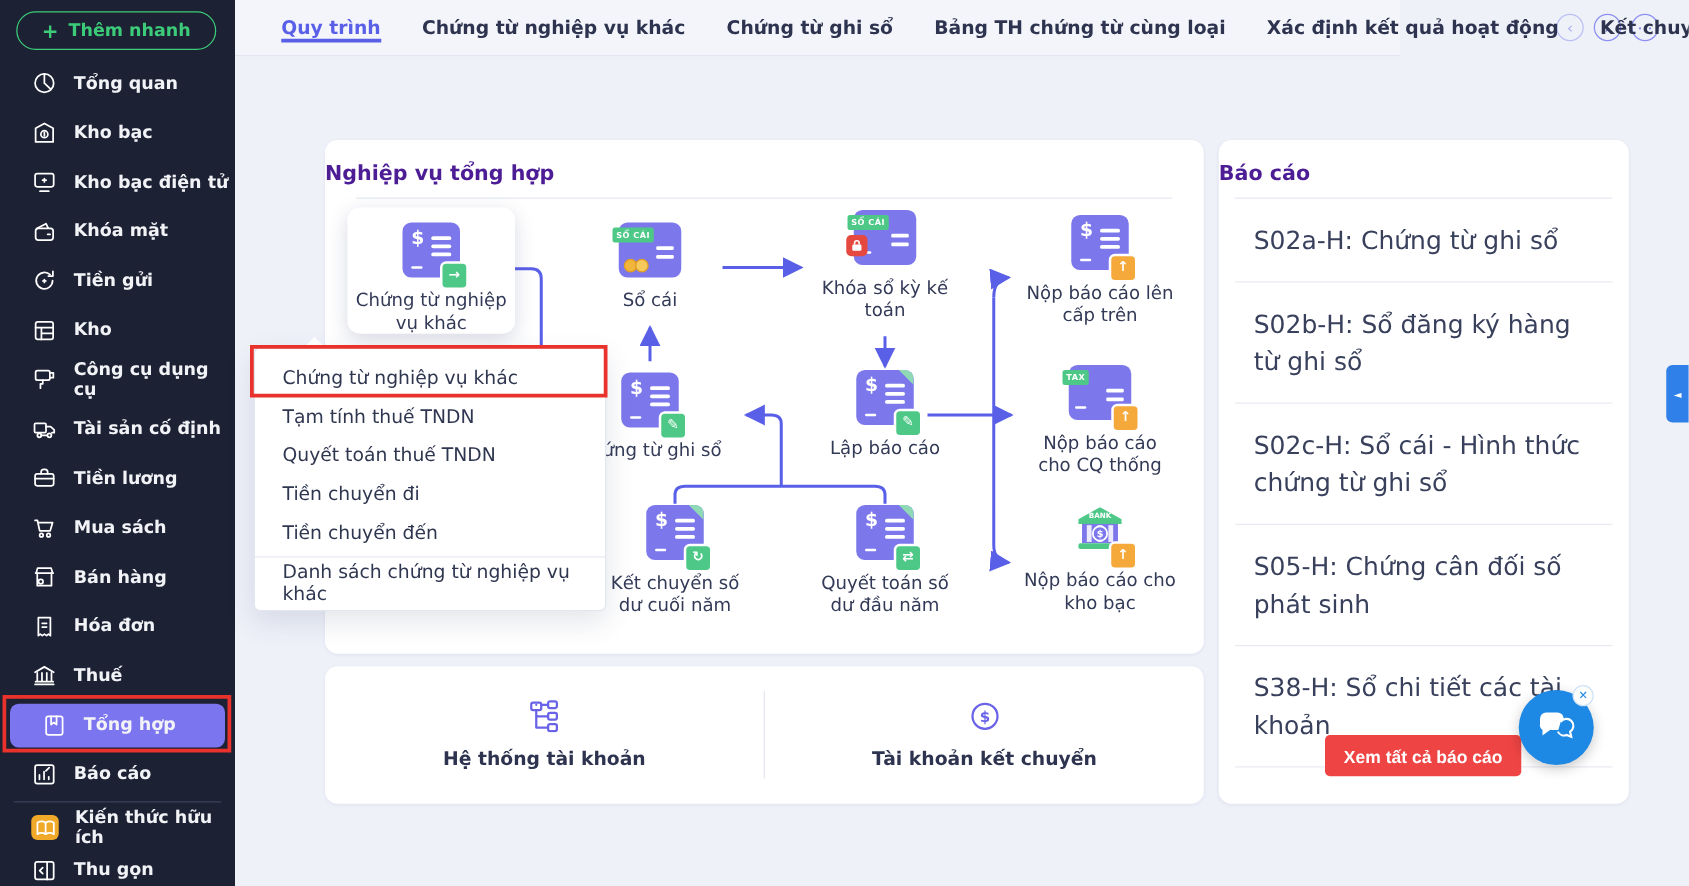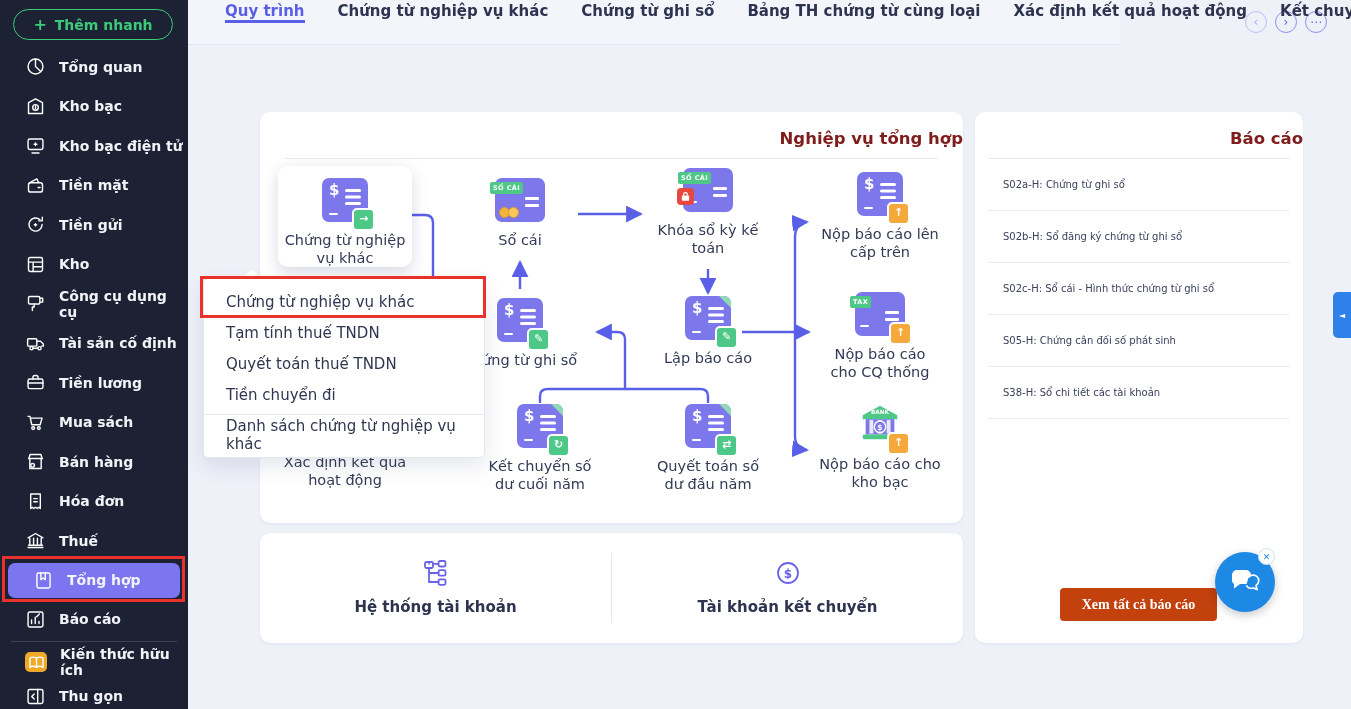--- a/index.html
+++ b/index.html
@@ -16,36 +16,36 @@
   .side-item{height:39.5px;display:flex;align-items:center;padding-left:25px;gap:13px;
      color:#F2F3F7;font-size:14px;font-weight:700;cursor:pointer;box-sizing:border-box}
   .side-item.active{background:#7C75F0;border-radius:7px;margin:2px 8px;height:35px;}
   .side-item.short{height:34px}
   .side-divider{height:1px;background:#3B4059;margin:2px 11px 3px}
   .sicon{width:21px;height:21px;flex:none;display:flex;align-items:center;justify-content:center}
   .sicon svg{stroke:#fff;fill:none;stroke-width:1.6;stroke-linecap:round;stroke-linejoin:round}
   .sicon.amber{background:#F0A929;border-radius:5px;width:22px;height:20px}
   
   .tabbar{position:absolute;left:188px;top:0;width:932px;height:45px;background:#F3F5FB;
-     border-bottom:1px solid #E2E5F0;display:flex;align-items:flex-start;padding-left:37px;
+     border-bottom:1px solid #E2E5F0;display:flex;align-items:center;padding-left:37px;
      box-sizing:border-box;z-index:5}
   .tab{display:flex;align-items:center;margin-right:33px;font-size:15px;font-weight:700;
      color:#2E3450;cursor:pointer;border-bottom:3px solid transparent;padding-top:2px;white-space:nowrap}
   .tab.active{color:#5A5FE8;border-bottom-color:#5A5FE8}
   .tab-nav{position:absolute;right:24px;top:11px;display:flex;gap:8px}
   .navbtn{width:22px;height:22px;border-radius:50%;border:1.5px solid #8D90F0;color:#5F64E9;
      font-size:12px;line-height:1;display:flex;align-items:center;justify-content:center;
      background:transparent;cursor:pointer;box-sizing:border-box;font-family:inherit;padding:0}
   .navbtn.disabled{border-color:#BCC0F6;color:#A9ADF4}
   
   .card{position:absolute;background:#fff;border-radius:10px;box-shadow:0 1px 3px rgba(40,50,90,.07)}
   #main-card{left:260px;top:112px;width:703px;height:411px}
   #report-card{left:975px;top:112px;width:328px;height:531px}
   #bottom-card{left:260px;top:533px;width:703px;height:110px;display:flex;align-items:stretch}
-  .card-title{font-size:16.5px;font-weight:700;color:#7f1d1d;text-align:right;padding-top:17px}
+  .card-title{font-size:16.5px;font-weight:700;color:#4c1d95;text-align:left;padding-top:17px}
   .card-hr{height:1px;background:#E6E9F2;margin:10px 25px 0}
   #report-card .card-hr{margin:10px 13px 0}
   
   #flow-svg{position:absolute;left:0;top:0;z-index:1}
   .node{position:absolute;text-align:center;color:#333A57;font-size:14.5px;line-height:1.28;z-index:2;cursor:pointer}
   .node .lbl{margin-top:4px}
   .node.carded{background:#fff;border-radius:10px;box-shadow:0 5px 16px rgba(60,70,120,.20);z-index:3;padding-top:12px;box-sizing:border-box}
   .nicon-wrap{display:inline-block;position:relative}
   .nicon{width:46px;height:44px;background:#7C78EC;border-radius:7px;position:relative;display:inline-block}
   .nicon .dsign{position:absolute;left:7px;top:5px;color:#fff;font-weight:800;font-size:15px;line-height:1}
@@ -70,24 +70,24 @@
   #dd-caret{position:absolute;left:245px;top:272px;width:13px;height:13px;background:#fff;transform:rotate(45deg);z-index:31}
   #dropdown{position:absolute;left:203px;top:278px;width:282px;background:#fff;border:1px solid #E3E6EF;
      border-radius:5px;box-shadow:0 8px 22px rgba(50,60,100,.13);z-index:32;padding:7px 0;box-sizing:border-box}
   .dd-item{height:31px;display:flex;align-items:center;padding-left:22px;font-size:15px;color:#2F3650;cursor:pointer}
   .dd-divider{height:1px;background:#E8EAF2;margin:4px 0}
   
   .red-box{position:absolute;border:3px solid #E8322B;z-index:40;pointer-events:none;box-sizing:border-box}
   #red-dd{left:200px;top:276px;width:286px;height:42px}
   #red-side{left:2px;top:556px;width:183px;height:46px;z-index:41}
   
-  .report-item{margin:0 13px;padding:18px 15px;border-bottom:1px solid #E9EBF3;font-size:10px;
+  .report-item{margin:0 13px;padding:18px 15px;border-bottom:1px solid #E9EBF3;font-size:20px;
      color:#39405C;cursor:pointer;line-height:1.5}
-  .view-all{position:absolute;left:85px;top:476px;width:157px;height:33px;background:#c2410c;color:#fff;
-     font-size:14px;font-weight:700;border:none;border-radius:4px;cursor:pointer;font-family:Liberation Serif, serif}
+  .view-all{position:absolute;left:85px;top:476px;width:157px;height:33px;background:#ef4444;color:#fff;
+     font-size:14px;font-weight:700;border:none;border-radius:4px;cursor:pointer;font-family:Liberation Sans, sans-serif}
   
   .shortcut{flex:1;display:flex;flex-direction:column;align-items:center;justify-content:center;gap:8px;
      color:#2E3450;font-size:15px;font-weight:700;cursor:pointer}
   .v-div{width:1px;background:#E4E7F0;margin:20px 0}
   
   #chat{position:absolute;left:1215px;top:552px;width:60px;height:60px;border-radius:50%;background:#1E88E5;
      z-index:50;display:flex;align-items:center;justify-content:center;box-shadow:0 3px 10px rgba(0,0,0,.22);cursor:pointer}
   #chat-close{position:absolute;left:1258px;top:548px;width:17px;height:17px;border-radius:50%;background:#fff;
      color:#1E88E5;font-size:9px;font-weight:700;display:flex;align-items:center;justify-content:center;
      z-index:51;cursor:pointer;border:1px solid #CFE3F7;box-sizing:border-box}
@@ -134,21 +134,21 @@
         <span class="side-label">Kho bạc điện tử</span>
       </div>
       <div class="side-item">
         <span class="sicon">
           <svg width="21" height="21" viewBox="0 0 24 24">
             <path d="M5 9 13.5 4.5l2 4"></path>
             <rect x="4" y="8.8" width="16" height="10.7" rx="2.5"></rect>
             <path d="M15 14.2h2.2"></path>
           </svg>
         </span>
-        <span class="side-label">Tiền mặt</span>
+        <span class="side-label">Khóa mặt</span>
       </div>
       <div class="side-item">
         <span class="sicon">
           <svg width="21" height="21" viewBox="0 0 24 24">
             <path d="M19.5 12a7.5 7.5 0 1 1-2.3-5.4"></path>
             <path d="M19.8 3.6v4.2h-4.2"></path>
             <path d="M10.7 12.3h2.6M12 11v2.6"></path>
           </svg>
         </span>
         <span class="side-label">Tiền gửi</span>
@@ -341,21 +341,21 @@
               <text x="24" y="31" font-size="8" fill="#fff" text-anchor="middle" font-weight="bold">$</text>
             </svg></span><span class="nbadge orange">↑</span></span><div class="lbl">Nộp báo cáo cho kho bạc</div></div>
     </div>
 </div>
 
 <div class="card" id="report-card">
   <div class="card-title">Báo cáo</div>
   <div class="card-hr"></div>
   <div id="report-list">
       <div class="report-item">S02a-H: Chứng từ ghi sổ</div>
-      <div class="report-item">S02b-H: Sổ đăng ký chứng từ ghi sổ</div>
+      <div class="report-item">S02b-H: Sổ đăng ký hàng từ ghi sổ</div>
       <div class="report-item">S02c-H: Sổ cái - Hình thức chứng từ ghi sổ</div>
       <div class="report-item">S05-H: Chứng cân đối số phát sinh</div>
       <div class="report-item">S38-H: Sổ chi tiết các tài khoản</div>
     </div>
   <button class="view-all">Xem tất cả báo cáo</button>
 </div>
 
 <div class="card" id="bottom-card">
     <div class="shortcut">
       <span><svg width="26" height="26" viewBox="0 0 26 26" style="stroke:#6A63E8;fill:none;stroke-width:1.8;stroke-linejoin:round">
@@ -376,20 +376,21 @@
       <span>Tài khoản kết chuyển</span>
     </div>
   </div>
 
 <div id="dd-caret"></div>
 <div id="dropdown">
     <div class="dd-item">Chứng từ nghiệp vụ khác</div>
     <div class="dd-item">Tạm tính thuế TNDN</div>
     <div class="dd-item">Quyết toán thuế TNDN</div>
     <div class="dd-item">Tiền chuyển đi</div>
+    <div class="dd-item">Tiền chuyển đến</div>
     <div class="dd-divider"></div>
     <div class="dd-item">Danh sách chứng từ nghiệp vụ khác</div>
   </div>
 
 <div class="red-box" id="red-dd"></div>
 <div class="red-box" id="red-side"></div>
 
 <div id="chat">
   <span>
     <svg width="32" height="30" viewBox="0 0 32 30">

